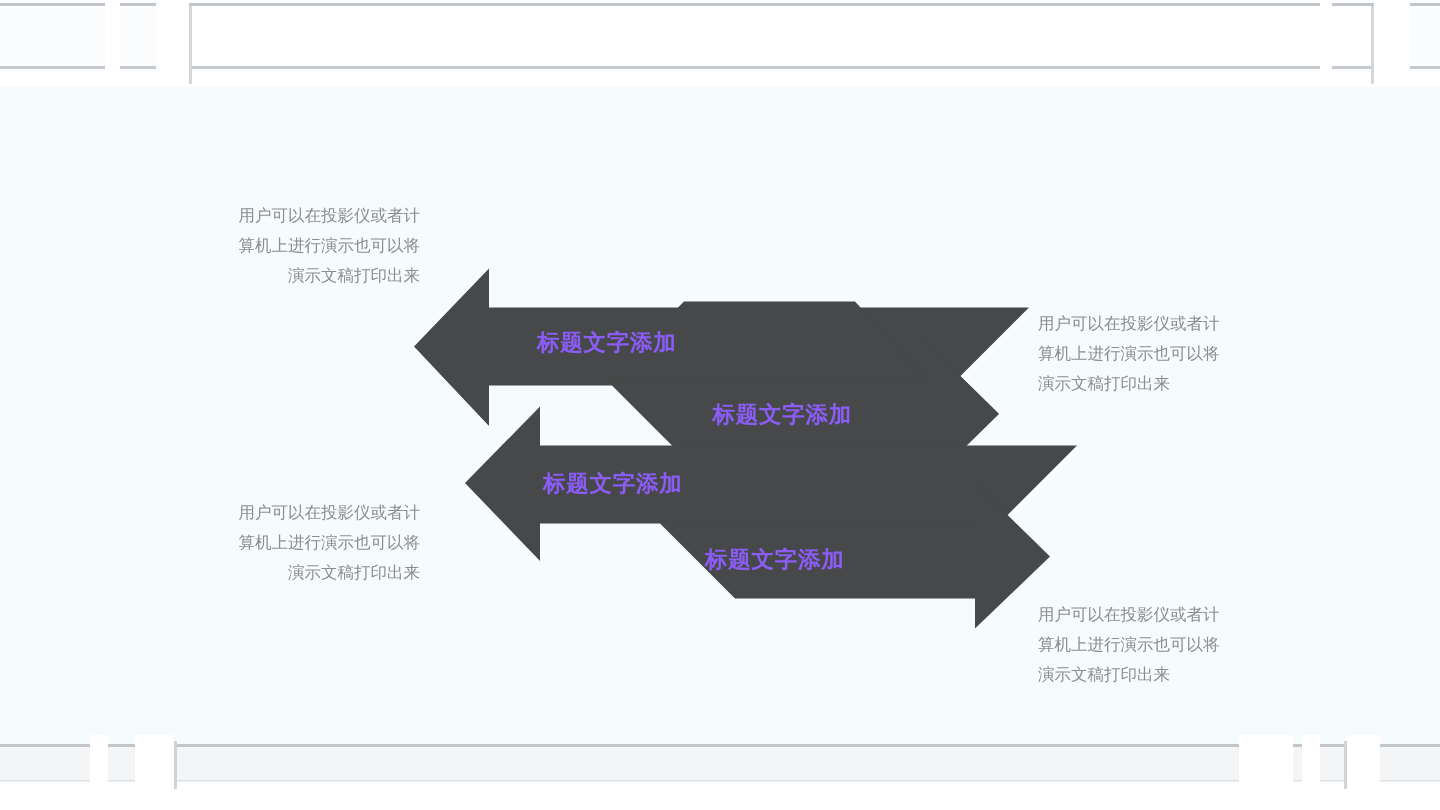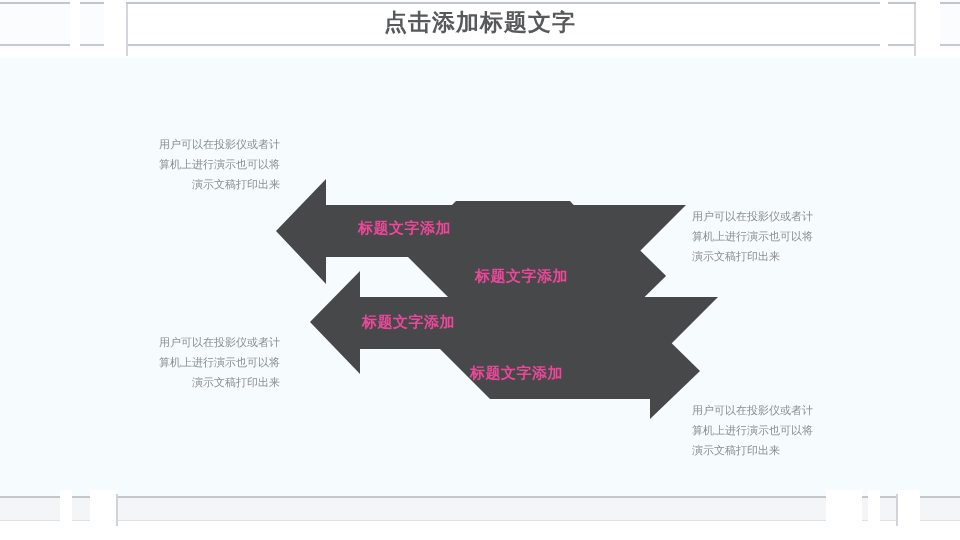--- a/index.html
+++ b/index.html
@@ -94,21 +94,21 @@
     position: absolute;
     left: 0;
     top: 0;
     width: 960px;
     height: 540px;
   }
   .diagram svg { display: block; }
 
   .arrow-label {
     position: absolute;
-    color: #ec4899;
+    color: #8b5cf6;
     font-size: 15px;
     font-weight: bold;
     white-space: nowrap;
     letter-spacing: 0.5px;
   }
   .lbl-1 { left: 358px; top: 219px; }
   .lbl-2 { left: 475px; top: 267px; }
   .lbl-3 { left: 362px; top: 313px; }
   .lbl-4 { left: 470px; top: 364px; }
 
@@ -155,21 +155,20 @@
   <div class="rule bot-stub-l"></div>
   <div class="rule bot-stub-r"></div>
   <div class="rule bot-inner-left"></div>
   <div class="rule bot-inner-right"></div>
   <div class="gap bot-gap-a"></div>
   <div class="gap bot-gap-b"></div>
   <div class="gap bot-gap-c"></div>
   <div class="gap bot-gap-d"></div>
   <div class="gap bot-gap-e"></div>
 
-  <div class="title" style="color: rgb(88, 89, 91);">点击添加标题文字</div>
 
   <div class="diagram">
     <svg width="960" height="540" viewBox="0 0 960 540" xmlns="http://www.w3.org/2000/svg">
 
       <polygon fill="#474849" points="276,231 326,179 326,205 686,205 634,257 326,257 326,284"></polygon>
 
       <polygon fill="#474849" points="666,276 616,227 616,253 404,253 456,201 570,201 618,253 616,253 616,253"></polygon>
       <polygon fill="#474849" points="666,276 616,227 616,253 404,253 456,305 616,305 616,325"></polygon>
 
       <polygon fill="#474849" points="310,322 360,271 360,297 718,297 666,349 360,349 360,374"></polygon>

